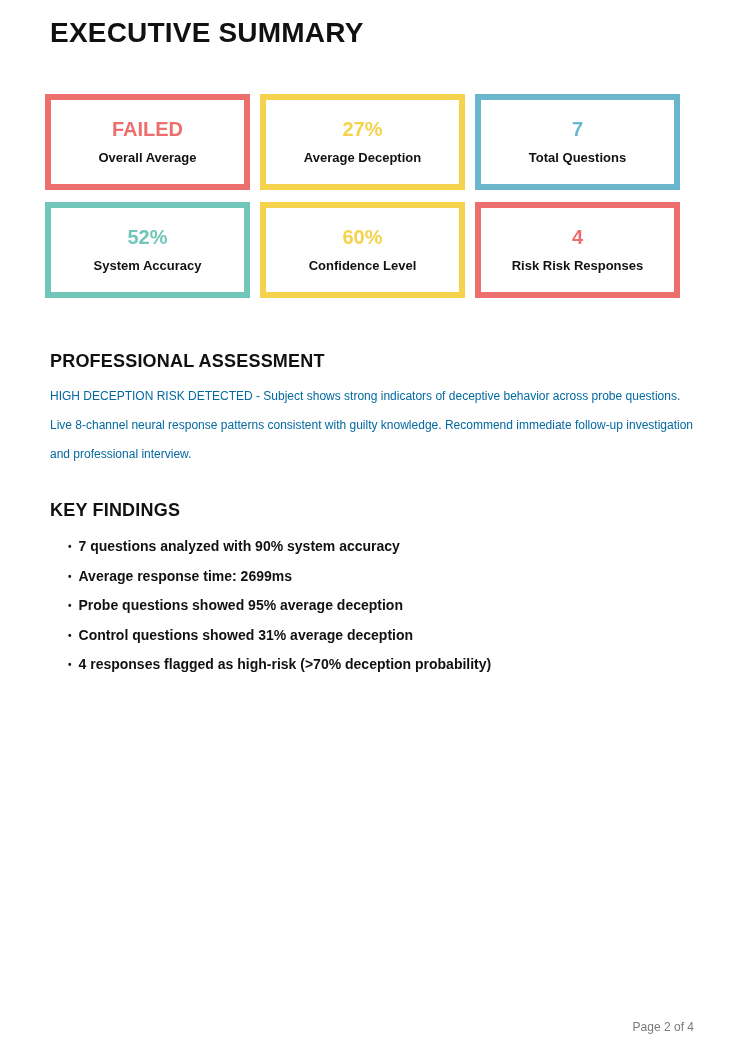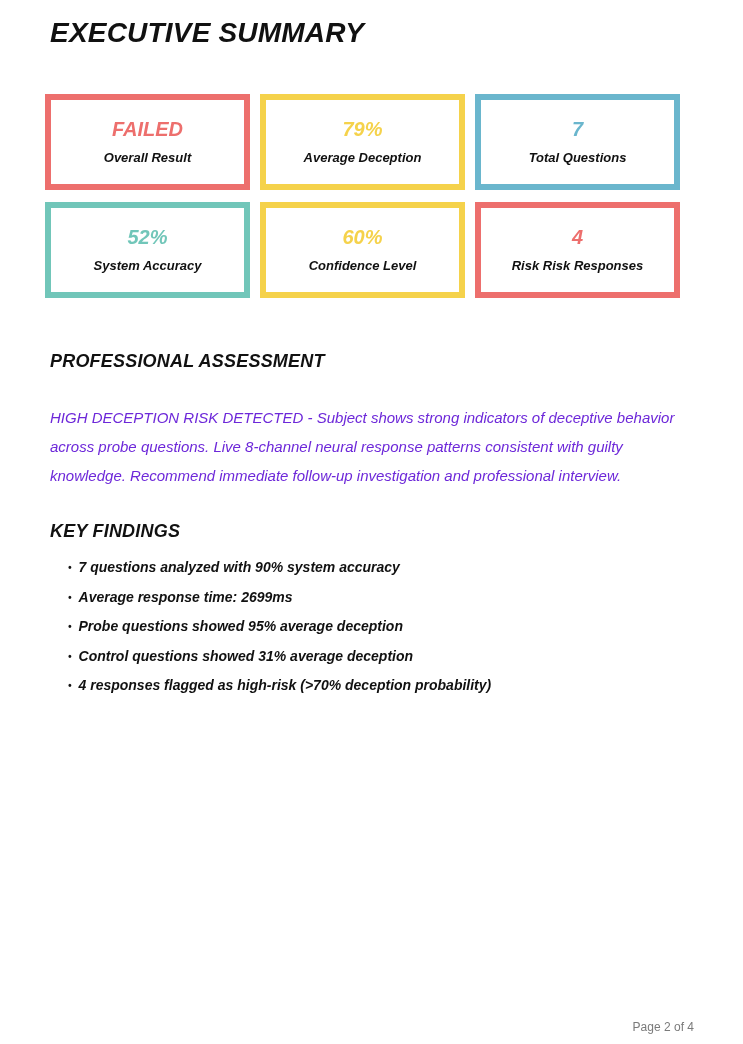--- a/index.html
+++ b/index.html
@@ -5,21 +5,21 @@
   * { margin: 0; padding: 0; box-sizing: border-box; }
   html, body { background: #ffffff; }
   body {
     width: 743px; height: 1044px;
     font-family: "Liberation Sans", sans-serif;
     color: #1b1b1b;
     position: relative;
     overflow: hidden;
   }
   .page { width: 743px; height: 1044px; position: relative; background: #fff; }
-  .content { padding: 0 68px 0 50px; font-style: italic; }
+  .content { padding: 0 68px 0 50px; }
 
   .doc-title {
     margin-top: 17px;
     font-size: 28px;
     font-weight: 700;
     letter-spacing: 0.2px;
     color: #111;
   }
 
   .cards-grid {
@@ -56,25 +56,25 @@
   }
 
   .section-heading {
     font-size: 18px;
     font-weight: 700;
     color: #111;
     letter-spacing: 0.2px;
   }
   .assessment-heading { margin-top: 53px; }
   .assessment-body {
-    margin-top: 31px;
+    margin-top: 10px;
     width: 645px;
-    font-size: 15px;
+    font-size: 12px;
     font-weight: 400;
-    color: #6d28d9;
+    color: #0369a1;
     line-height: 29px;
   }
 
   .findings-heading { margin-top: 31px; }
   .findings-list {
     margin-top: 16px;
     list-style: none;
     padding-left: 18px;
   }
   .findings-list li {
@@ -107,25 +107,25 @@
 
 <div class="page">
   <div class="content">
 
     <h1 class="doc-title">EXECUTIVE SUMMARY</h1>
 
     <div class="cards-grid">
 
       <div class="card" style="--accent: #ED6F6D;">
         <div class="card-value">FAILED</div>
-        <div class="card-label">Overall Result</div>
+        <div class="card-label">Overall Average</div>
       </div>
 
       <div class="card" style="--accent: #F5D24B;">
-        <div class="card-value">79%</div>
+        <div class="card-value">27%</div>
         <div class="card-label">Average Deception</div>
       </div>
 
       <div class="card" style="--accent: #6AB6CD;">
         <div class="card-value">7</div>
         <div class="card-label">Total Questions</div>
       </div>
 
       <div class="card" style="--accent: #71C6B9;">
         <div class="card-value">52%</div>

